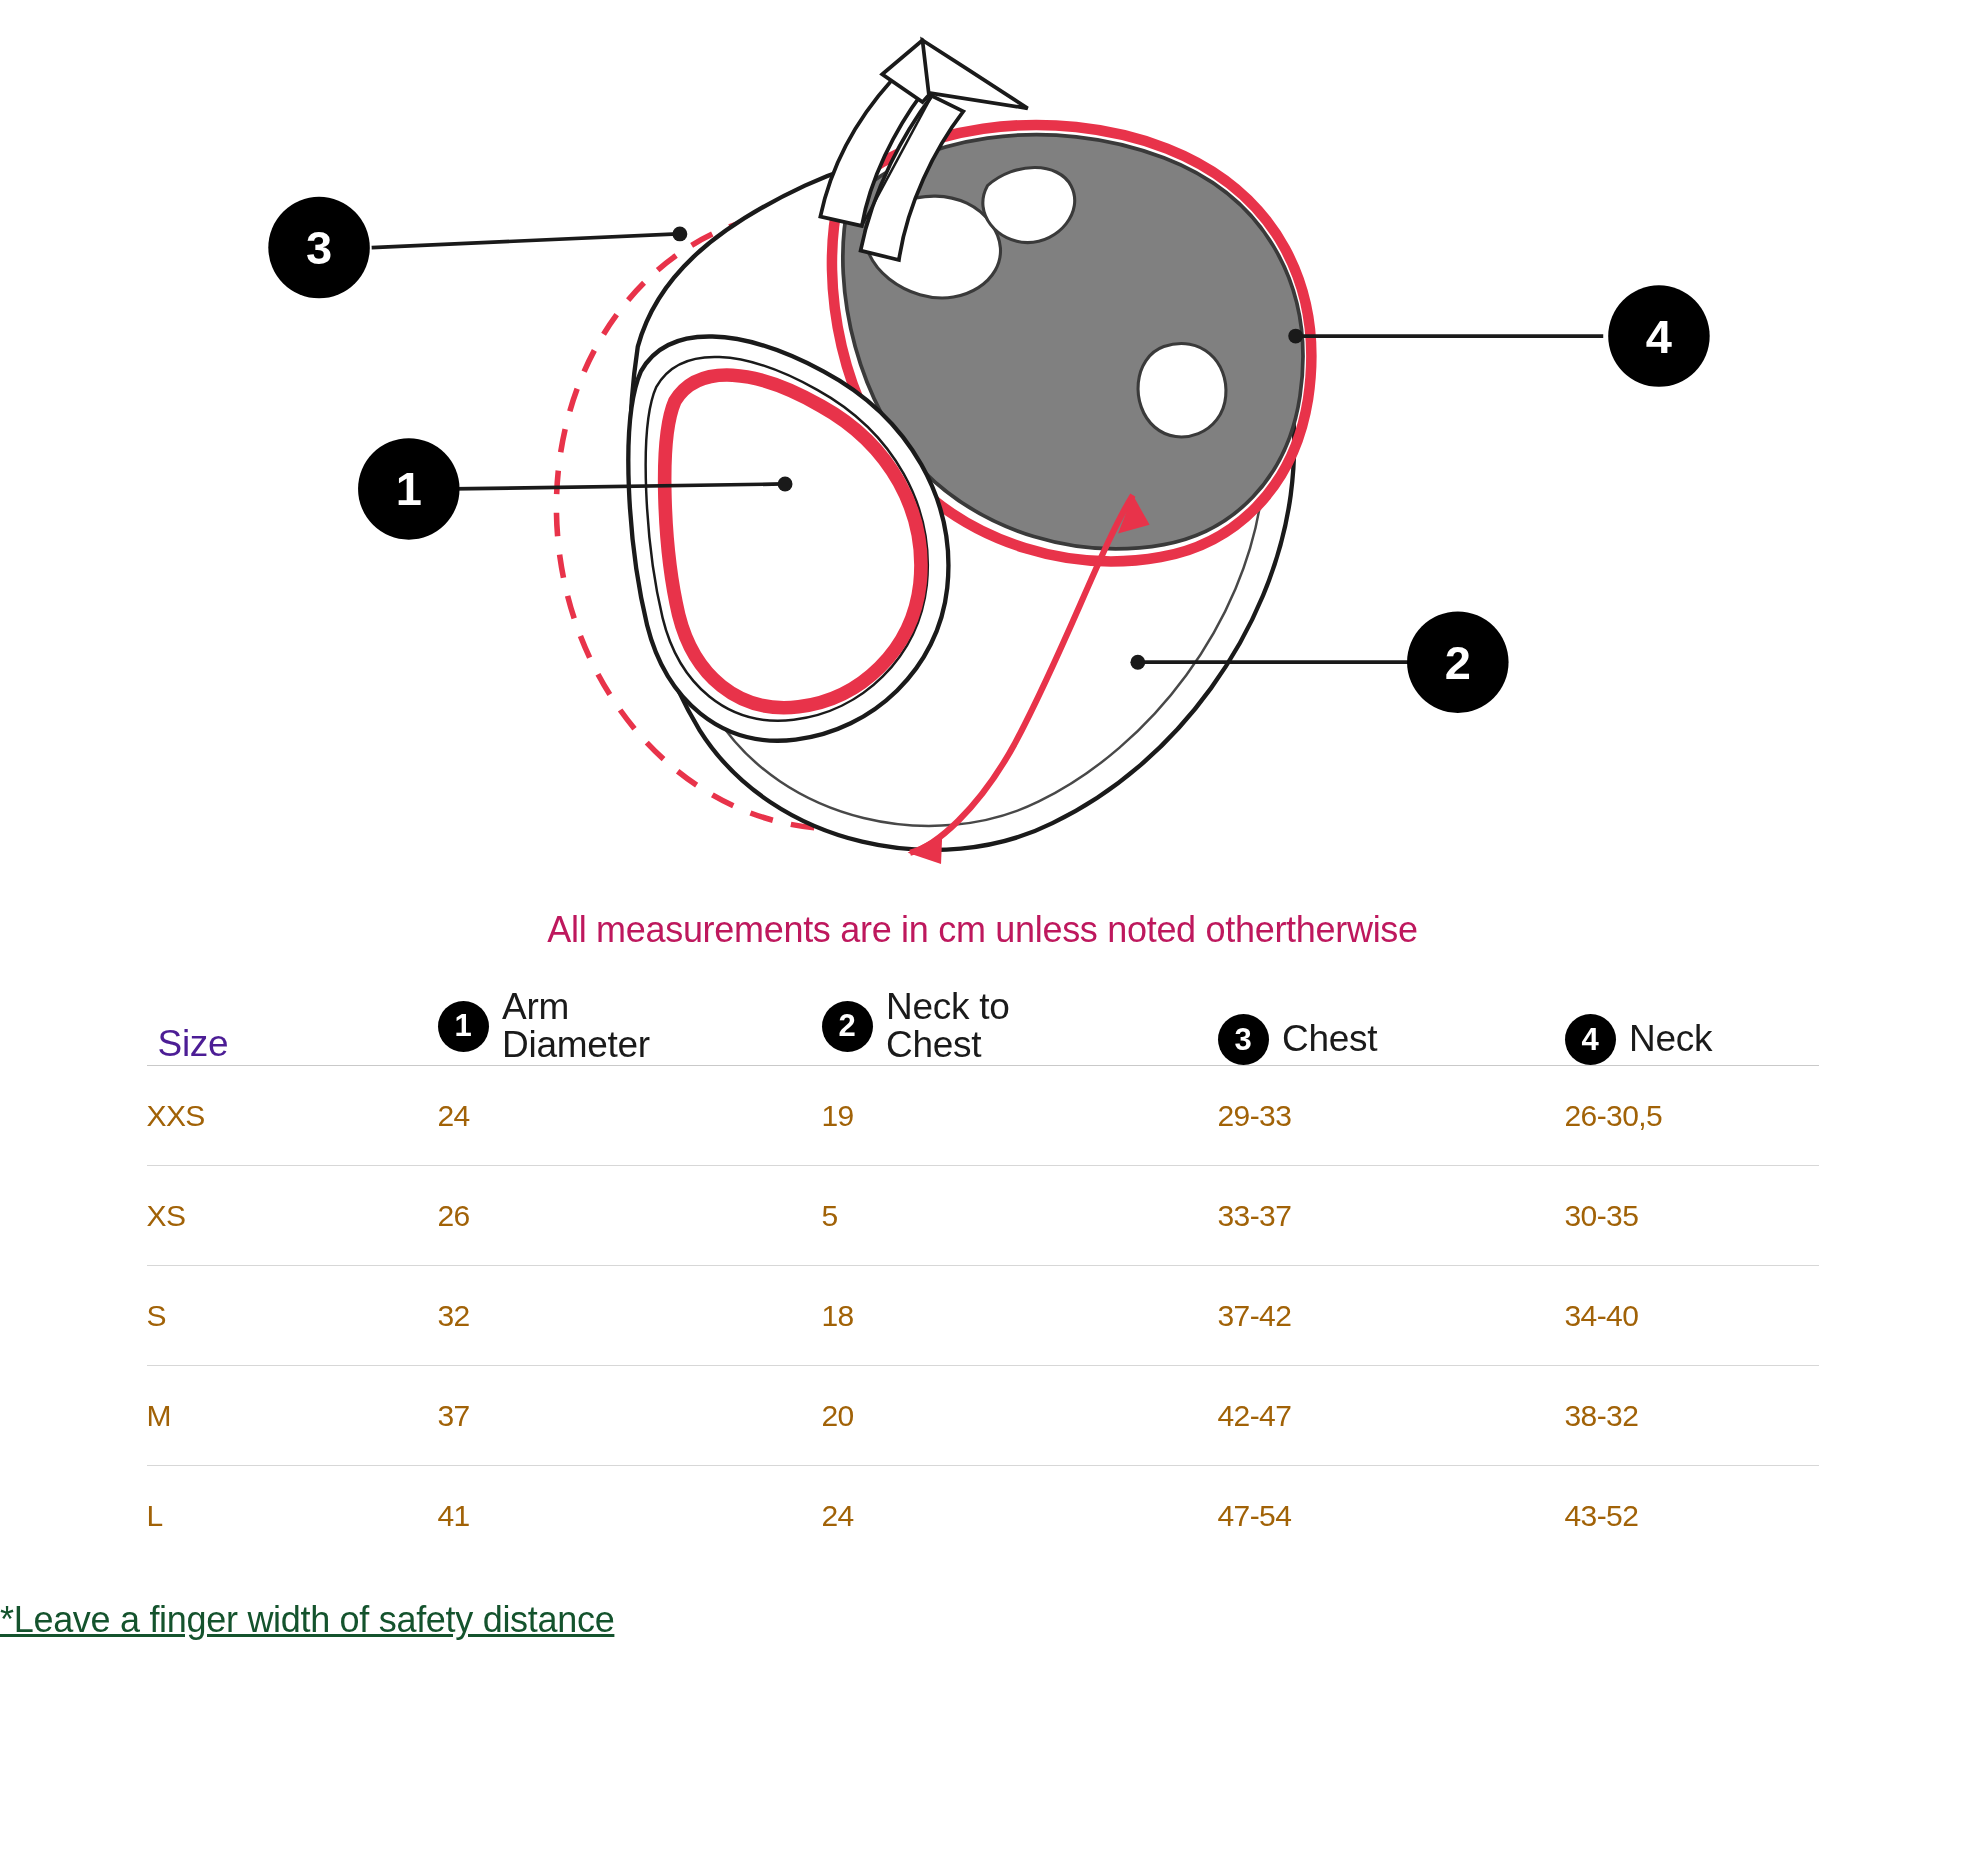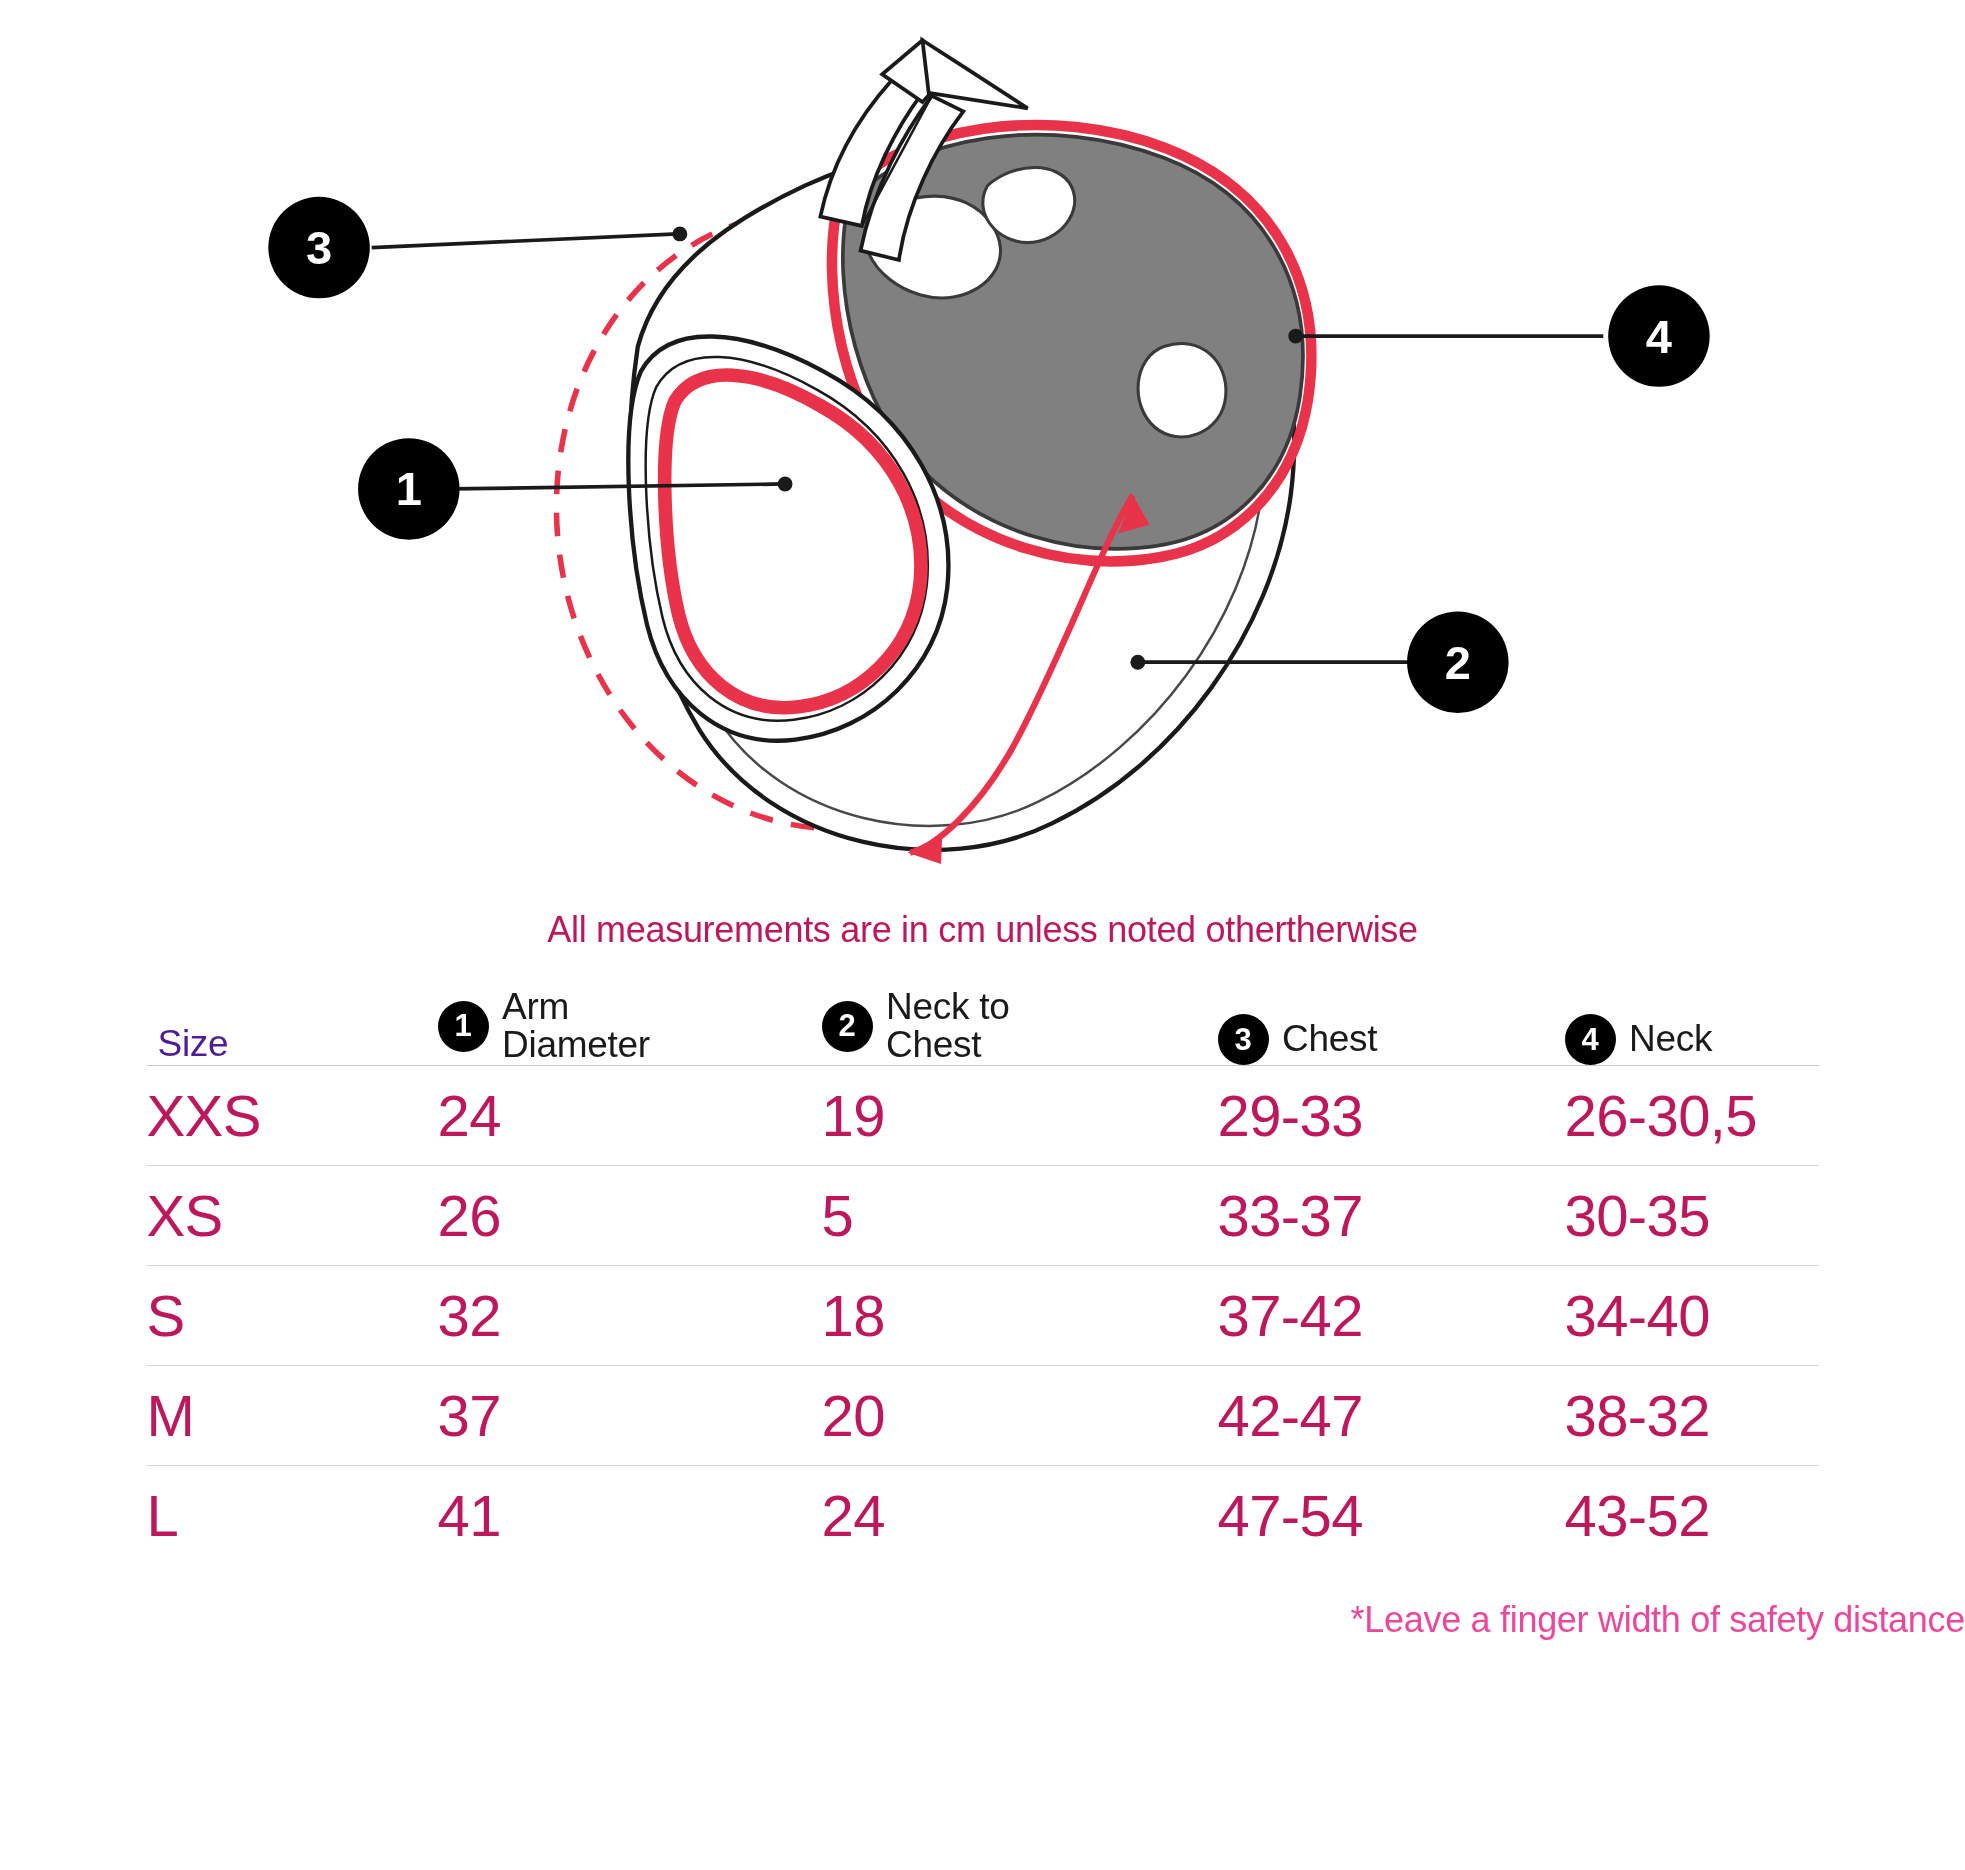--- a/index.html
+++ b/index.html
@@ -86,23 +86,23 @@
     min-width: 51px;
     border-radius: 50%;
     background: #000000;
     color: #ffffff;
     font-size: 31px;
     font-weight: bold;
     letter-spacing: 0;
   }
   tbody tr td {
     border-bottom: 1.2px solid #d7d7d7;
-    font-size: 58px;
+    font-size: 30px;
     letter-spacing: -0.6px;
-    color: #be185d;
+    color: #a16207;
     height: 99px;
     vertical-align: middle;
   }
   tbody tr:last-child td {
     border-bottom: none;
   }
   td.size-col {
     padding-left: 11px;
   }
   
@@ -111,25 +111,26 @@
   col.c-neck2 { width: 396px; }
   col.c-chest { width: 347px; }
   col.c-neck  { width: 254px; }
 
   .val-arm   { padding-left: 130px; }
   .val-neck2 { padding-left: 130px; }
   .val-chest { padding-left: 87px; }
   .val-neck  { padding-left: 80px; }
 
   .footnote {
-    text-align: right;
+    text-align: left;
     font-size: 36px;
     letter-spacing: -0.3px;
-    color: #ec4899;
+    color: #14532d;
     margin-top: 34px;
+    text-decoration: underline;
   }
 </style>
 </head>
 <body>
 
 <div class="page">
 
   <div class="diagram">
     <svg width="1965" height="885" viewBox="0 0 3174 1430" xmlns="http://www.w3.org/2000/svg">
 

